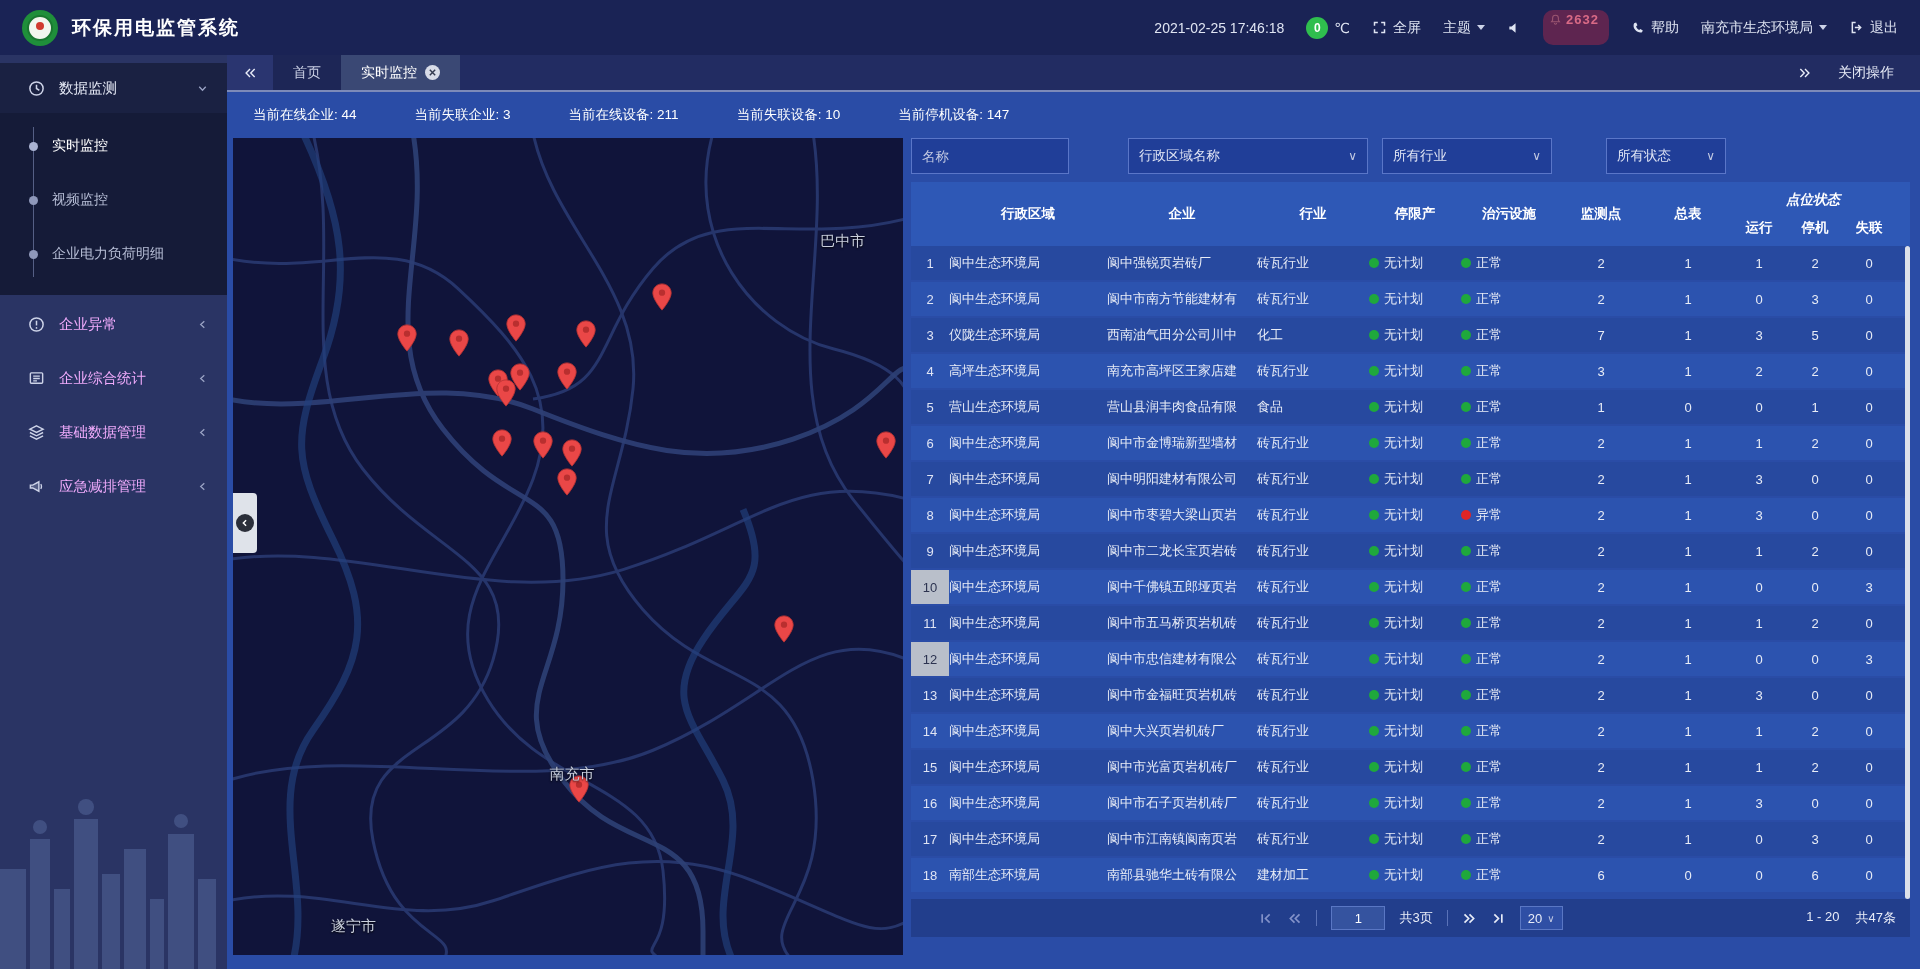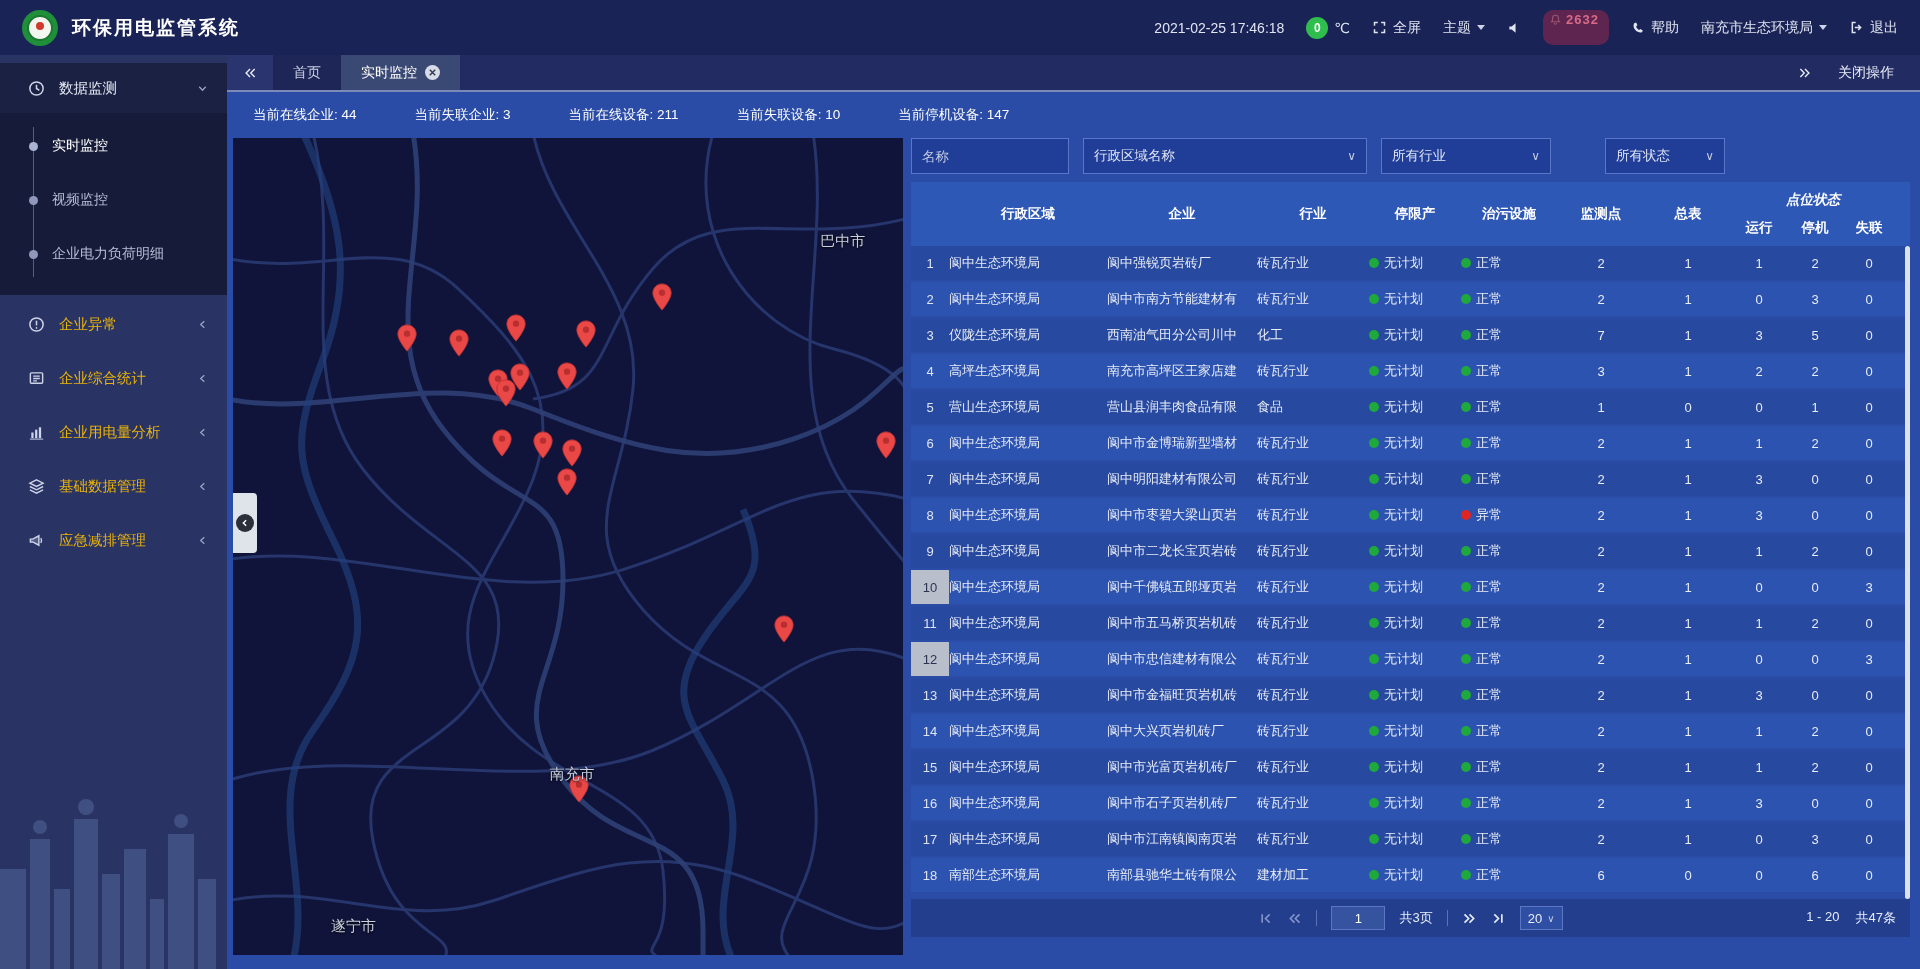--- a/index.html
+++ b/index.html
@@ -22,21 +22,21 @@
   .notif-pill .cnt { color:#d96a86; font-size:13px; font-weight:bold; letter-spacing:1px; }
   .caret { width:0; height:0; border-left:4px solid transparent; border-right:4px solid transparent; border-top:5px solid #cdd3e8; display:inline-block; }
 
   
   .below { display:flex; height:914px; }
   .sidebar { width:227px; background:#2a3464; position:relative; overflow:hidden; flex:0 0 auto; }
   .main-col { flex:1; display:flex; flex-direction:column; background:#121a43; }
 
   
   .side-menu { padding-top:8px; font-size:14.5px; }
-  .side-item { height:50px; display:flex; align-items:center; padding:0 18px 0 28px; gap:14px; color:#eab308; cursor:pointer; margin-top:4px; }
+  .side-item { height:50px; display:flex; align-items:center; padding:0 18px 0 28px; gap:14px; color:#f0abfc; cursor:pointer; margin-top:4px; }
   .side-item .chev { margin-left:auto; color:#9aa3c4; }
   .side-sec { background:#1a2142; }
   .side-sec .side-item { background:#1a2142; color:#e6eaf6; margin-top:0; }
   .side-sub { background:#151b38; padding:6px 0 14px 0; position:relative; }
   .side-sub::before { content:""; position:absolute; left:33px; top:14px; bottom:18px; width:1px; background:#555f85; }
   .side-sub-item { height:54px; display:flex; align-items:center; padding-left:52px; color:#b7bed6; cursor:pointer; position:relative; font-size:14px; }
   .sub-dot { position:absolute; left:29px; width:9px; height:9px; border-radius:50%; background:#8f98ba; }
   .side-sub-item.active { color:#ffffff; }
   .side-sub-item.active .sub-dot { background:#aab3d2; }
   .skyline { position:absolute; bottom:0; left:0; width:100%; opacity:.22; }
@@ -67,21 +67,21 @@
   .panel { flex:1; display:flex; flex-direction:column; min-width:0; margin-bottom:18px; }
   .filters { height:36px; display:flex; gap:14px; flex:0 0 auto; margin-bottom:8px; }
   .f-input, .f-select { background:#203e98; border:1px solid #5a76c8; height:36px; display:flex; align-items:center;
                         padding:0 10px; font-size:13.5px; color:#dfe4f4; }
   .f-input { width:158px; }
   .f-input input { background:transparent; border:none; outline:none; color:#dfe4f4; font-size:13.5px; width:100%;
                    font-family:inherit; }
   .f-input input::placeholder { color:#c3cae2; opacity:1; }
   .f-select { justify-content:space-between; cursor:pointer; }
   .f-select .v-chev { color:#c3cae2; font-size:12px; margin-left:10px; }
-  .sel-region { width:284px; } .sel-industry { width:170px; } .sel-status { width:120px;margin-left:40px; }
+  .sel-region { width:240px;margin-left:45px; } .sel-industry { width:170px; } .sel-status { width:120px;margin-left:40px; }
 
   .t-grid { display:grid; grid-template-columns:38px 158px 150px 112px 92px 96px 88px 86px 56px 56px 52px; align-items:center; }
   .thead { background:#2e58b6; height:64px; font-size:13.5px; font-weight:bold; color:#fff; flex:0 0 auto; }
   .thead .hcell { text-align:center; }
   .pstatus-group { grid-column:9 / span 3; display:flex; flex-direction:column; height:100%; justify-content:space-evenly; }
   .pstatus-title { text-align:center; font-style:italic; }
   .pstatus-sub { display:grid; grid-template-columns:56px 56px 52px; }
   .pstatus-sub div { text-align:center; }
 
   .tbody { flex:1; overflow:hidden; position:relative; }
@@ -219,36 +219,20 @@
           </span>
         </div>
         <div class="side-item">
           <span class="icn">
             <svg width="17" height="17" viewBox="0 0 18 18" fill="none" stroke="#cdd3e8" stroke-width="1.5">
               <rect x="2.5" y="3" width="13" height="11" rx="1"></rect>
               <path d="M5.5 6.5h7M5.5 9h7M5.5 11.5h4"></path>
             </svg>
           </span>
           <span class="side-label">企业综合统计</span>
-          <span class="icn chev">
-            <svg width="13" height="13" viewBox="0 0 18 18" fill="none" stroke="currentColor" stroke-width="1.8">
-              <path d="M11.5 4.5 6.5 9l5 4.5"></path>
-            </svg>
-          </span>
-        </div>
-        <div class="side-item">
-          <span class="icn">
-            <svg width="17" height="17" viewBox="0 0 18 18" fill="#cdd3e8">
-              <path d="M2 15.5h14v1H2z"></path>
-              <rect x="3.5" y="9" width="2.4" height="6"></rect>
-              <rect x="7.5" y="6" width="2.4" height="9"></rect>
-              <rect x="11.5" y="3.5" width="2.4" height="11.5"></rect>
-            </svg>
-          </span>
-          <span class="side-label">企业用电量分析</span>
           <span class="icn chev">
             <svg width="13" height="13" viewBox="0 0 18 18" fill="none" stroke="currentColor" stroke-width="1.8">
               <path d="M11.5 4.5 6.5 9l5 4.5"></path>
             </svg>
           </span>
         </div>
         <div class="side-item">
           <span class="icn">
             <svg width="17" height="17" viewBox="0 0 18 18" fill="none" stroke="#cdd3e8" stroke-width="1.5">
               <path d="m9 2 7 3.5L9 9 2 5.5 9 2z"></path>

